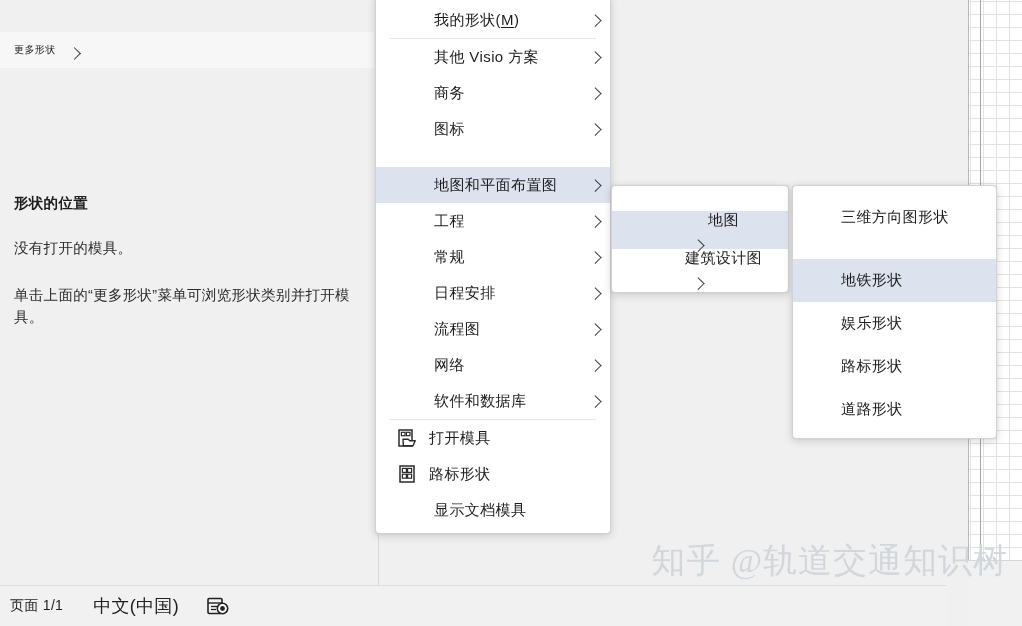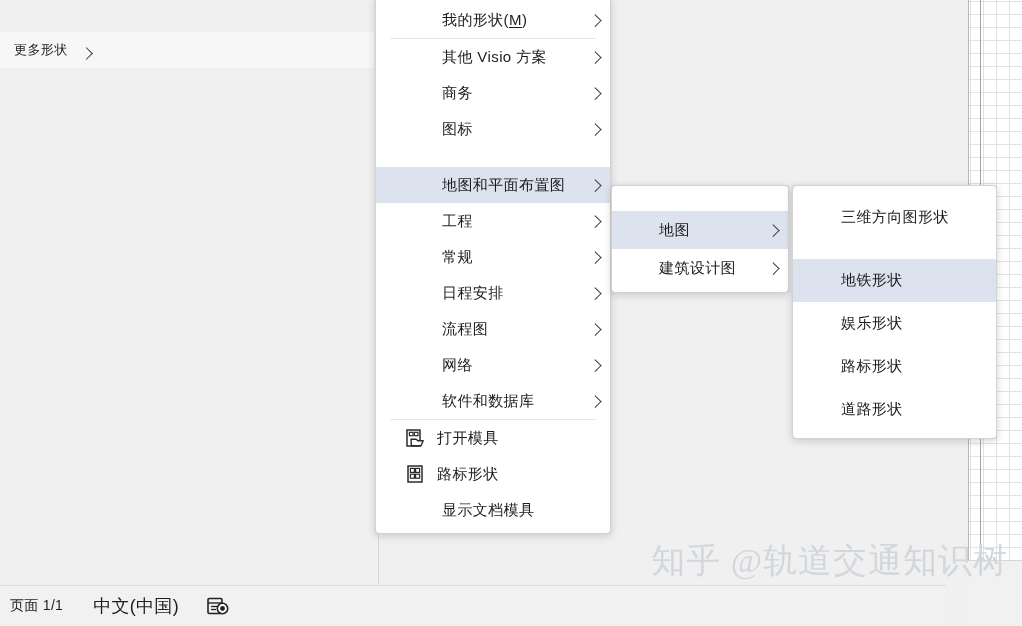--- a/index.html
+++ b/index.html
@@ -67,21 +67,21 @@
   #more-shapes-button {
     position: absolute;
     left: 0; top: 32px;
     width: 374px; height: 36px;
     background: #f7f7f7;
     display: flex;
     align-items: center;
     cursor: default;
   }
   #more-shapes-button .label {
-    font-size: 13px;
+    font-size: 10px;
     color: #222222;
     margin-left: 14px;
     letter-spacing: 0.4px;
   }
   #more-shapes-button .chev {
     margin-left: 14px;
     width: 13px; height: 13px;
     position: relative;
   }
   .chev-glyph {
@@ -210,39 +210,40 @@
   
   #menu-level1 {
     left: 375px;
     top: -4px;
     width: 236px;
     padding-top: 5px;
     padding-bottom: 5px;
   }
   #menu-level1 .menu-item {
     height: 36px;
-    padding-left: 12px;
+    padding-left: 4px;
   }
   #menu-level1 .menu-item .item-label {
     margin-left: 15px;
   }
   #menu-level1 .menu-item.has-icon .item-label {
     margin-left: 10px;
   }
 
   
   #menu-level2 {
     left: 611px;
     top: 185px;
     width: 178px;
     padding-top: 5px;
     padding-bottom: 5px;
   }
   #menu-level2 .menu-item {
     height: 38px;
+    flex-direction: column;
   }
   #menu-level2 .menu-item .item-label {
     margin-left: 47px;
   }
 
   
   #menu-level3 {
     left: 792px;
     top: 185px;
     width: 205px;
@@ -279,20 +280,25 @@
 
 <div id="shapes-panel">
 
   <div id="more-shapes-button">
     <span class="label">更多形状</span>
     <span class="chev">
       <span class="chev-glyph"></span>
     </span>
   </div>
 
+  <div id="panel-body">
+    <div id="panel-heading">形状的位置</div>
+    <div id="panel-text-1">没有打开的模具。</div>
+    <div id="panel-text-2">单击上面的“更多形状”菜单可浏览形状类别并打开模具。</div>
+  </div>
 </div>
 
 <div id="watermark">知乎 @轨道交通知识树</div>
 
 <div id="status-bar">
   <span id="status-page">页面 1/1</span>
   <span id="status-lang">中文(中国)</span>
   <span id="status-macro-icon">
     <svg width="22" height="19" viewBox="0 0 22 19" aria-hidden="true">
       <rect x="1" y="1.5" width="14" height="15" rx="1.2" fill="none" stroke="#232323" stroke-width="1.6"></rect>

